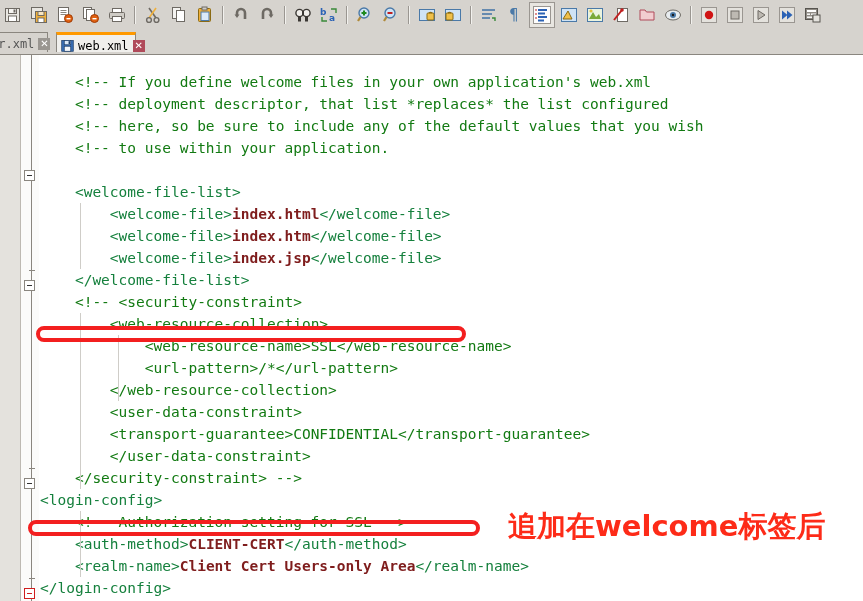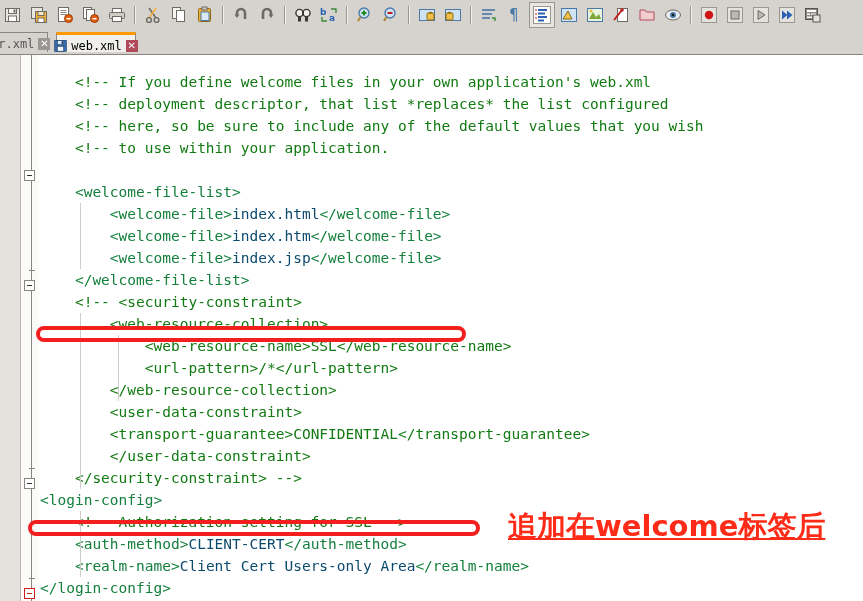--- a/index.html
+++ b/index.html
@@ -49,21 +49,20 @@
     background:#d6d3ce;
     border:1px solid #8a867f;border-bottom:none;
     color:#555;
   }
   .tab.active{
     left:56px;width:80px;
     background:#f0efec;
     border:1px solid #8a867f;border-bottom:none;
     border-top:3px solid #ff9900;
     height:24px;
-    justify-content:center;
   }
   .tabclose{
     width:12px;height:12px;flex:none;
     display:flex;align-items:center;justify-content:center;
     font-family:"DejaVu Sans",sans-serif;
     font-size:10px;font-weight:bold;color:#fff;line-height:1;
   }
   .tabclose.grey{background:#9a9691;}
   .tabclose.red{background:#b04a5a;}
   .tablabel{white-space:nowrap;font-size:12px;}
@@ -107,21 +106,21 @@
   .code{
     position:absolute;left:40px;top:16px;width:823px;height:546px;
     font-family:"DejaVu Sans Mono",monospace;
     font-size:14.5px;
     line-height:22px;
     white-space:pre;
   }
   .ln{height:22px;}
   .cmt{color:#127a12;}
   .tag{color:#15803d;}
-  .val{color:#0c4a6e;font-weight:normal;}
+  .val{color:#7f1d1d;font-weight:bold;}
   .indentguide{
     position:absolute;width:1px;background:#cfcdc8;
   }
 
   
   .ann-pill{
     position:absolute;
     border:4px solid #f31f1f;
     border-radius:12px;
     background:transparent;
@@ -432,17 +431,17 @@
           <div class="foldtick" style="top: 413px;"></div>
           <div class="foldtick" style="top: 523px;"></div>
         </div>
     </div>
 
     <div class="code" id="code-lines"><div class="ln">    <span class="cmt">&lt;!-- If you define welcome files in your own application's web.xml</span></div><div class="ln">    <span class="cmt">&lt;!-- deployment descriptor, that list *replaces* the list configured</span></div><div class="ln">    <span class="cmt">&lt;!-- here, so be sure to include any of the default values that you wish</span></div><div class="ln">    <span class="cmt">&lt;!-- to use within your application.</span></div><div class="ln">&nbsp;</div><div class="ln">    <span class="tag">&lt;welcome-file-list&gt;</span></div><div class="ln">        <span class="tag">&lt;welcome-file&gt;</span><span class="val">index.html</span><span class="tag">&lt;/welcome-file&gt;</span></div><div class="ln">        <span class="tag">&lt;welcome-file&gt;</span><span class="val">index.htm</span><span class="tag">&lt;/welcome-file&gt;</span></div><div class="ln">        <span class="tag">&lt;welcome-file&gt;</span><span class="val">index.jsp</span><span class="tag">&lt;/welcome-file&gt;</span></div><div class="ln">    <span class="tag">&lt;/welcome-file-list&gt;</span></div><div class="ln">    <span class="cmt">&lt;!-- &lt;security-constraint&gt;</span></div><div class="ln">        <span class="cmt">&lt;web-resource-collection&gt;</span></div><div class="ln">            <span class="cmt">&lt;web-resource-name&gt;SSL&lt;/web-resource-name&gt;</span></div><div class="ln">            <span class="cmt">&lt;url-pattern&gt;/*&lt;/url-pattern&gt;</span></div><div class="ln">        <span class="cmt">&lt;/web-resource-collection&gt;</span></div><div class="ln">        <span class="cmt">&lt;user-data-constraint&gt;</span></div><div class="ln">        <span class="cmt">&lt;transport-guarantee&gt;CONFIDENTIAL&lt;/transport-guarantee&gt;</span></div><div class="ln">        <span class="cmt">&lt;/user-data-constraint&gt;</span></div><div class="ln">    <span class="cmt">&lt;/security-constraint&gt; --&gt;</span></div><div class="ln"><span class="tag">&lt;login-config&gt;</span></div><div class="ln">    <span class="cmt">&lt;!-- Authorization setting for SSL --&gt;</span></div><div class="ln">    <span class="tag">&lt;auth-method&gt;</span><span class="val">CLIENT-CERT</span><span class="tag">&lt;/auth-method&gt;</span></div><div class="ln">    <span class="tag">&lt;realm-name&gt;</span><span class="val">Client Cert Users-only Area</span><span class="tag">&lt;/realm-name&gt;</span></div><div class="ln"><span class="tag">&lt;/login-config&gt;</span></div><div class="ln"><span class="tag">&lt;security-constraint&gt;</span></div><div class="indentguide" style="left: 39.6px; top: 132px; height: 66px;"></div><div class="indentguide" style="left: 39.6px; top: 242px; height: 176px;"></div><div class="indentguide" style="left: 78.2px; top: 264px; height: 66px;"></div><div class="indentguide" style="left: 39.6px; top: 440px; height: 66px;"></div></div>
 
     <div id="annotation-layer">
         <div class="ann-pill" style="left: 36px; top: 271px; width: 430px; height: 16px;"></div>
         <div class="ann-pill" style="left: 28px; top: 465px; width: 452px; height: 16px;"></div>
-        <div class="ann-text" style="left: 508px; top: 452px; color: rgb(253, 43, 24); text-decoration: underline;">追加在welcome标签后</div>
+        <div class="ann-text" style="left: 508px; top: 452px; color: rgb(253, 43, 24);">追加在welcome标签后</div>
       </div>
   </div>
 
 </div>
 
 </body></html>

